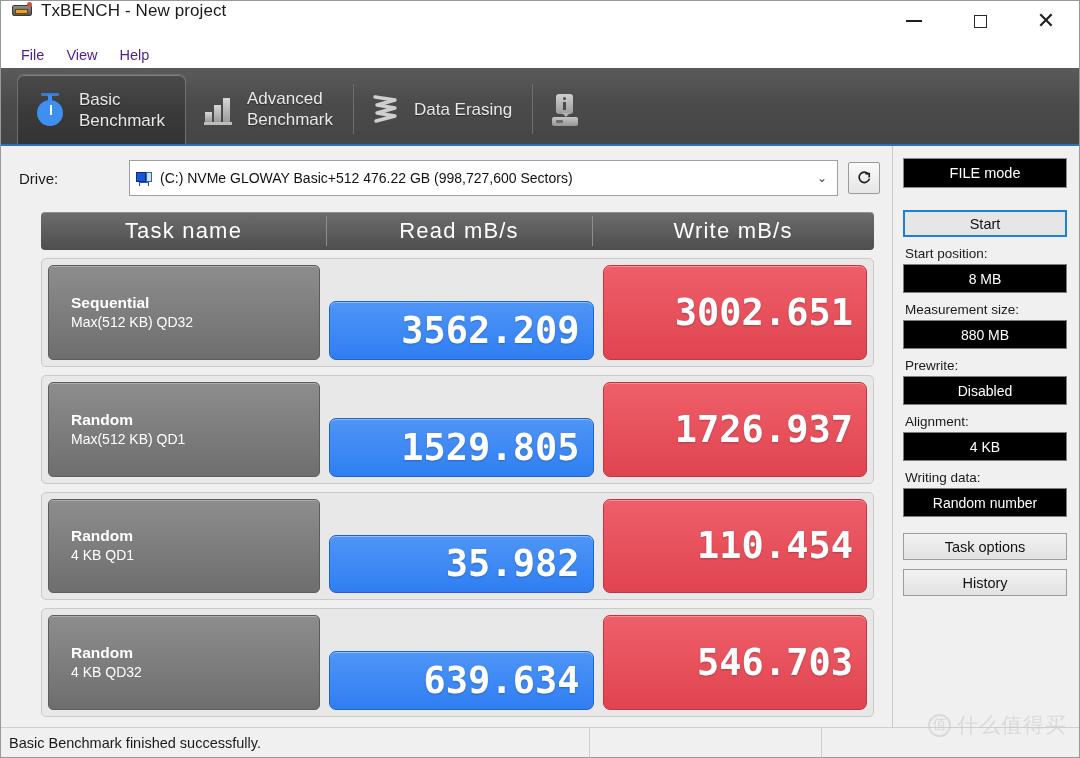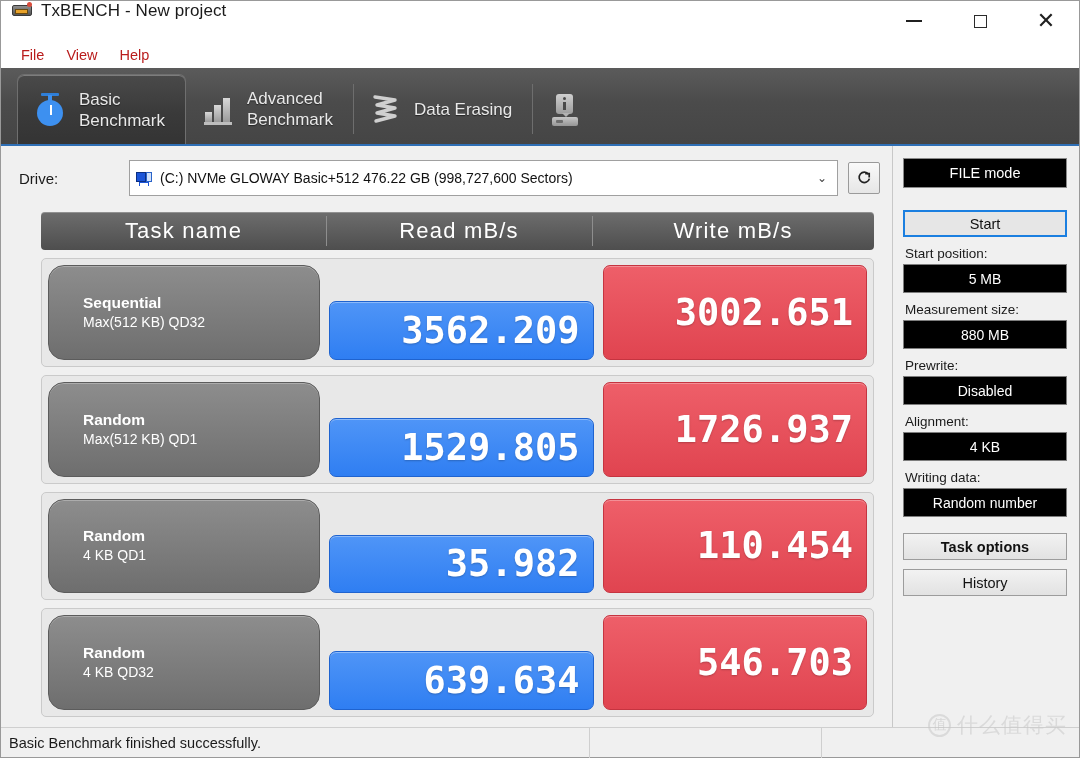--- a/index.html
+++ b/index.html
@@ -60,21 +60,21 @@
   .win-close { font-size: 22px; line-height: 1; font-weight: 300; }
 
   
   .menubar {
     height: 27px; flex: 0 0 27px;
     background: #ffffff;
     display: flex; align-items: center;
     padding-left: 10px; gap: 2px;
   }
   .menu-item {
-    font-size: 14.5px; color: #b91c1c;
+    font-size: 14.5px; color: #4c1d95;
     padding: 3px 10px; cursor: default;
   }
 
   
   .tabstrip {
     flex: 0 0 78px; height: 78px;
     background: linear-gradient(#5b5b5b, #4b4b4b 45%, #454545);
     display: flex; align-items: stretch;
     padding: 6px 0 0 16px;
     position: relative;
@@ -271,24 +271,24 @@
     background: #e8e8e8;
     border: 1px solid #cacaca;
     border-radius: 5px;
     padding: 6px;
     display: flex; align-items: stretch; gap: 9px;
   }
   .task-cell {
     flex: 0 0 272px;
     background: linear-gradient(#8d8d8d, #6e6e6e);
     border: 1px solid #5c5c5c;
-    border-radius: 16px;
+    border-radius: 5px;
     color: #fff;
     display: flex; flex-direction: column; justify-content: center;
-    padding-left: 34px;
+    padding-left: 22px;
     box-shadow: inset 0 1px 0 rgba(255,255,255,.28);
   }
   .task-l1 { font-size: 15.5px; font-weight: bold; line-height: 20px; }
   .task-l2 { font-size: 14px; line-height: 19px; }
   .val-cell {
     flex: 1 1 0;
     border-radius: 7px;
     display: flex; align-items: center; justify-content: flex-end;
     padding-right: 13px;
     color: #fff;
@@ -329,21 +329,21 @@
   .field-label {
     font-size: 13.5px; color: #1a1a1a;
     margin: 9px 0 3px 2px;
   }
   .value-box {
     height: 29px; background: #000; color: #fff;
     border: 1px solid #7d7d7d;
     display: flex; align-items: center; justify-content: center;
     font-size: 14px;
   }
-  .btn-spacer { margin-top: 16px; font-weight: bold; }
+  .btn-spacer { margin-top: 16px; }
   .btn-gap { margin-top: 9px; }
 
   
   .statusbar {
     flex: 0 0 30px; height: 30px;
     background: #f0f0f0;
     border-top: 1px solid #cfcfcf;
     display: flex; align-items: center;
     font-size: 14.5px; color: #1a1a1a;
   }
@@ -516,21 +516,21 @@
       </div>
       <div style="height:10px"></div>
     </div>
 
     <div class="right-pane">
       <div class="mode-box">FILE mode</div>
 
       <div class="btn primary">Start</div>
 
       <div class="field-label">Start position:</div>
-      <div class="value-box">5 MB</div>
+      <div class="value-box">8 MB</div>
 
       <div class="field-label">Measurement size:</div>
       <div class="value-box">880 MB</div>
 
       <div class="field-label">Prewrite:</div>
       <div class="value-box">Disabled</div>
 
       <div class="field-label">Alignment:</div>
       <div class="value-box">4 KB</div>
 

